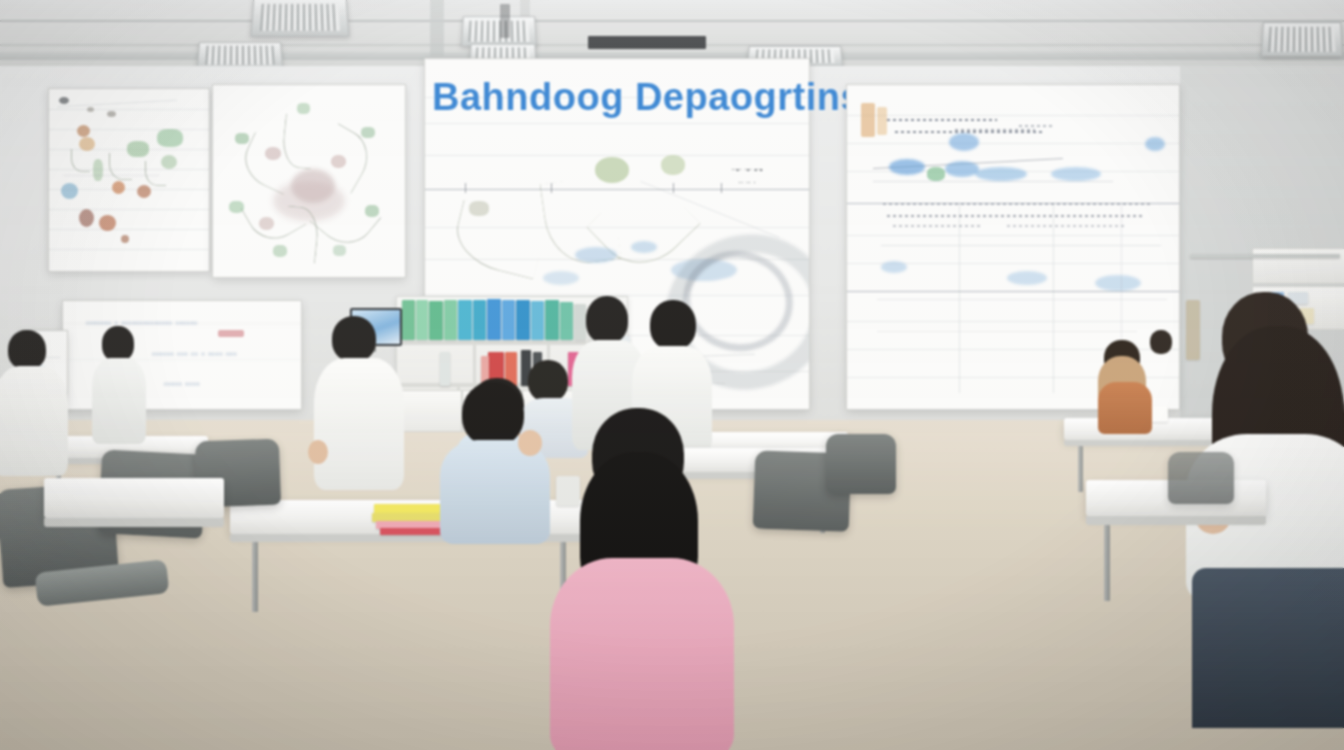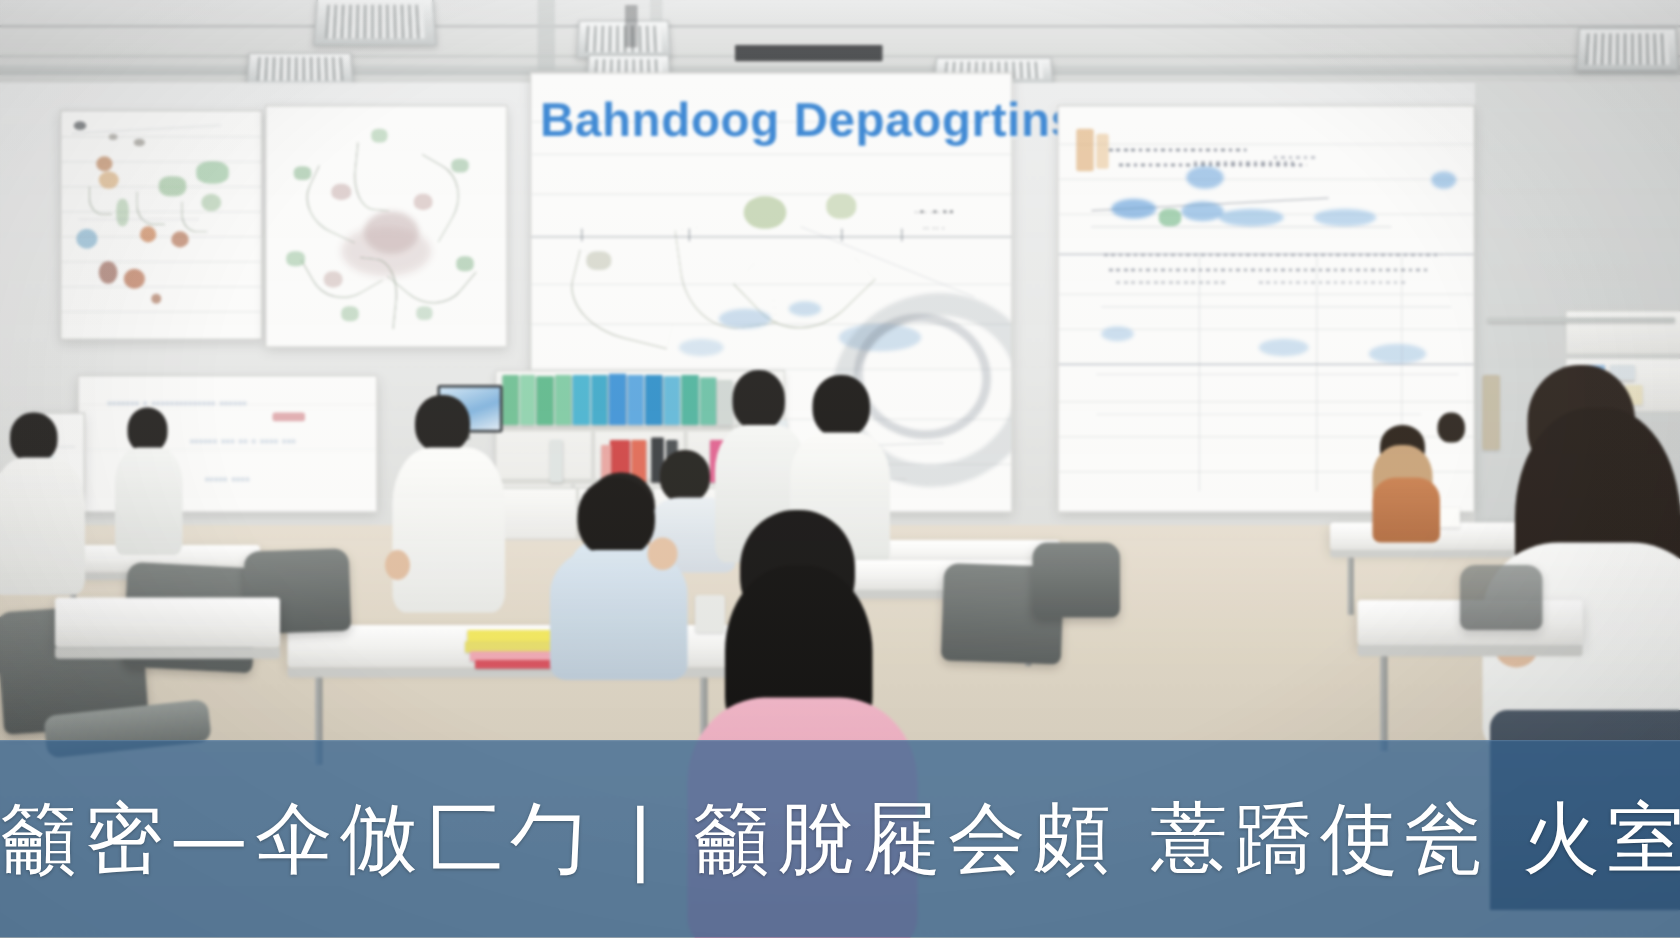--- a/index.html
+++ b/index.html
@@ -447,17 +447,14 @@
   <div class="chair" style="left:754px;top:452px;width:96px;height:78px;transform:rotate(2deg);"></div>
   <div class="chair" style="left:826px;top:434px;width:70px;height:60px;"></div>
   <div class="chair" style="left:1168px;top:452px;width:66px;height:52px;opacity:.75;"></div>
   <div class="desk" style="left:44px;top:478px;width:180px;height:40px;"></div>
   <div class="desk-edge" style="left:44px;top:518px;width:180px;height:9px;"></div>
 
   <div class="blurlayer"></div>
   <div class="warm"></div>
   <div class="vignette"></div>
 
-  <div class="captionbar">
-    <div class="caption-text">籲密—伞倣匚勹 | 籲脫屣会頗 薏蹻使瓮 火室</div>
-  </div>
 
 </div>
 
 </body></html>

